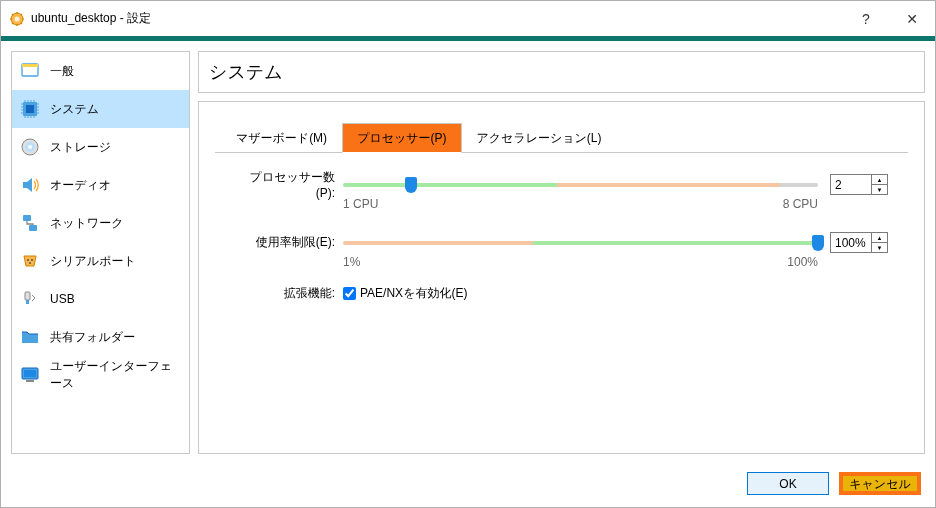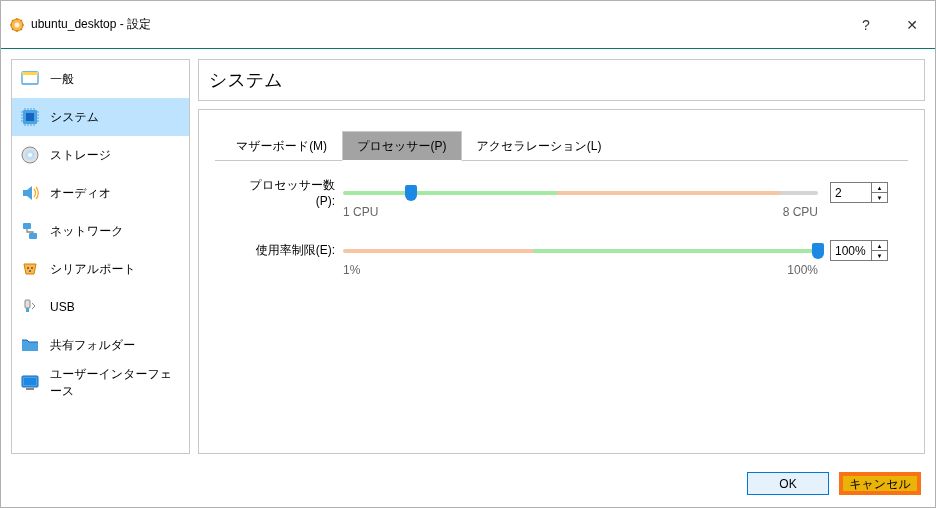--- a/index.html
+++ b/index.html
@@ -1,35 +1,35 @@
 <!DOCTYPE html>
 <html><head>
 <meta charset="utf-8">
 <style>
 * { box-sizing: border-box; margin: 0; padding: 0; font-family: "Meiryo UI", "Yu Gothic UI", sans-serif; font-size: 12px; }
 body { background: #fff; width: 936px; height: 508px; border: 1px solid #b0b0b0; display: flex; flex-direction: column; }
-.titlebar { height: 48px; display: flex; align-items: center; padding: 0 0 0 8px; border-bottom: 1px solid #0f766e; }
+.titlebar { height: 40px; display: flex; align-items: center; padding: 0 0 0 8px; border-bottom: 5px solid #0f766e; }
 .titlebar .title { flex: 1; font-size: 12px; }
 .titlebar .ctl { width: 46px; height: 32px; display: flex; align-items: center; justify-content: center; font-size: 14px; color: #333; }
 .titlebar .ctl.close { font-size: 14px; }
 .titlebar .app-icon { width: 16px; height: 16px; margin-right: 6px; display: inline-flex; align-items: center; justify-content: center; }
 
 .body { flex: 1; display: flex; padding: 10px; gap: 8px; }
 .sidebar { width: 179px; border: 1px solid #c8c8c8; background: #fff; }
 .sb-item { display: flex; align-items: center; height: 38px; padding: 0 8px; gap: 10px; cursor: pointer; }
 .sb-item.active { background: #bde3ff; }
 .sb-item .icon { width: 20px; height: 20px; display: inline-flex; align-items: center; justify-content: center; }
 
 .main { flex: 1; display: flex; flex-direction: column; gap: 8px; }
 .heading { border: 1px solid #c8c8c8; padding: 8px 10px; font-size: 18px; }
 .content { border: 1px solid #c8c8c8; flex: 1; padding: 16px; }
 
 .tabs { display: flex; border-bottom: 1px solid #c8c8c8; padding: 4px 6px 0 6px; gap: 0; }
 .tab { padding: 6px 14px 5px; border: 1px solid transparent; border-bottom: none; cursor: pointer; position: relative; top: 1px; }
-.tab.active { background: #a3a3a3; border-color: #c8c8c8; border-bottom: 1px solid #fff; }
+.tab.active { background: #f97316; border-color: #c8c8c8; border-bottom: 1px solid #fff; }
 
 .pane { padding: 16px 20px; }
 .row { display: flex; align-items: center; margin-bottom: 32px; }
 .row .label { width: 108px; text-align: right; padding-right: 8px; }
 .slider-area { flex: 1; position: relative; margin-right: 12px; }
 
 .track { height: 4px; position: relative; border-radius: 2px; overflow: hidden; }
 .track .seg { position: absolute; top: 0; bottom: 0; }
 .seg.green { background: #a3e8a3; }
 .seg.orange { background: #f5c6a1; }
@@ -208,20 +208,27 @@
           </div>
           <div class="spinner">
             <input value="100%" style="">
             <div class="spin-btns">
                 <div class="sb">▲</div>
                 <div class="sb">▼</div>
               </div>
           </div>
         </div>
 
+        <div class="chk-row">
+          <div class="label">拡張機能:</div>
+          <label>
+            <input type="checkbox" checked="" style="">
+            <span>PAE/NXを有効化(E)</span>
+          </label>
+        </div>
       </div>
     </div>
   </div>
 </div>
 
 <div class="footer">
   <button class="btn primary">OK</button>
   <button class="btn">キャンセル</button>
 </div>
 

